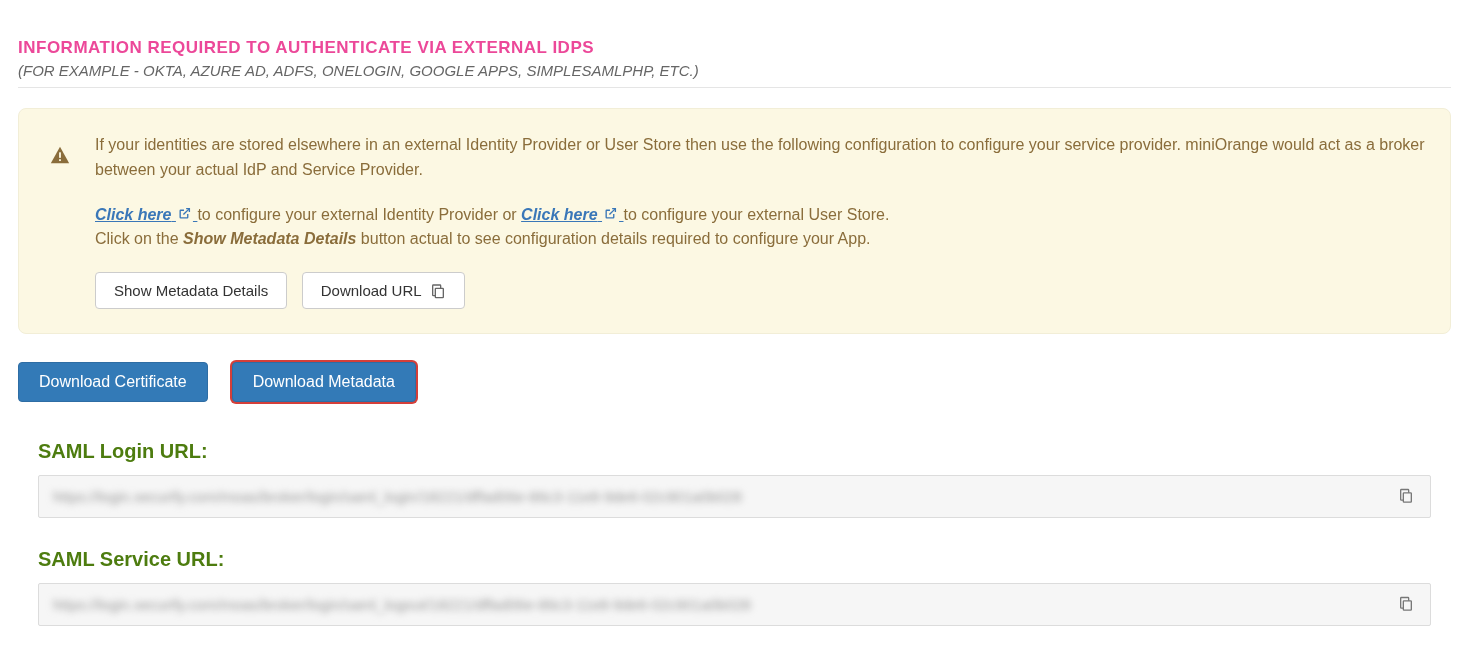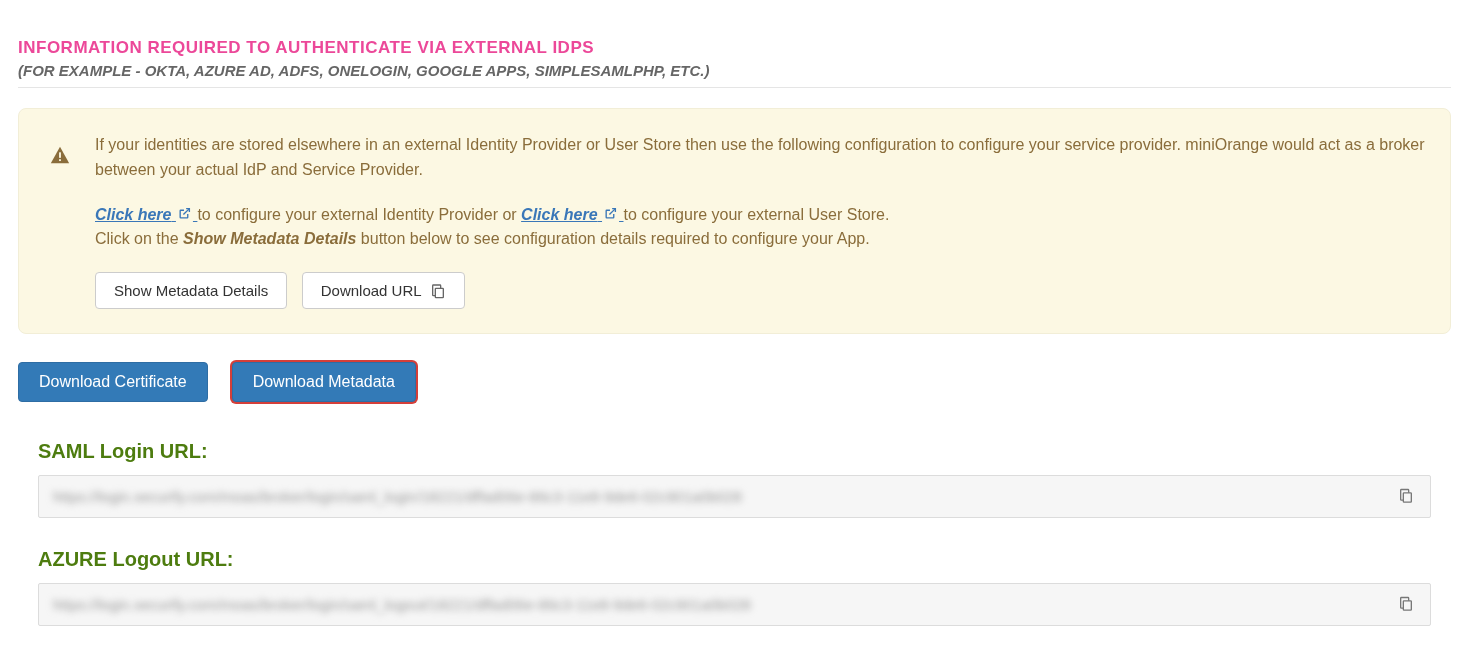--- a/index.html
+++ b/index.html
@@ -16,21 +16,20 @@
     font-weight: bold;
     color: #ec4899;
     letter-spacing: 0.5px;
     margin: 20px 0 4px 0;
   }
   .page-subtitle {
     font-size: 15px;
     font-style: italic;
     color: #666;
     margin-bottom: 8px;
-    font-weight: bold;
   }
   .divider {
     border-top: 1px solid #e5e5e5;
     margin: 6px 0 20px 0;
   }
   .info-box {
     background: #fcf8e3;
     border: 1px solid #f2eed7;
     border-radius: 8px;
     padding: 24px 24px 24px 76px;
@@ -167,21 +166,21 @@
     <span class="link">
       <span>Click here</span>
       <svg class="ext-icon" viewBox="0 0 24 24" fill="none" stroke="currentColor" stroke-width="2.5">
         <path d="M18 13v6a1 1 0 0 1-1 1H5a1 1 0 0 1-1-1V7a1 1 0 0 1 1-1h6"></path>
         <path d="M15 3h6v6"></path>
           <path d="M10 14 L21 3"></path>
       </svg>
     </span>
     <span> to configure your external User Store.</span>
     <br>
-    <span>Click on the </span><em class="strong">Show Metadata Details</em><span> button below to see configuration details required to configure your App.</span>
+    <span>Click on the </span><em class="strong">Show Metadata Details</em><span> button actual to see configuration details required to configure your App.</span>
   </p>
 
   <button class="btn">Show Metadata Details</button>
   <button class="btn">
     <span>Download URL</span>
     <svg class="copy-icon" viewBox="0 0 24 24" fill="none" stroke="currentColor" stroke-width="2">
       <rect x="8" y="8" width="12" height="14" rx="1"></rect>
       <path d="M16 8 V4 a1 1 0 0 0-1-1 H5 a1 1 0 0 0-1 1 v14 a1 1 0 0 0 1 1 h3"></path>
     </svg>
   </button>
@@ -196,21 +195,21 @@
 <div class="url-field">
   <span class="blur">https://login.xecurify.com/moas/broker/login/saml_login/18221/dffad06e-86c3-11e8-9de6-02c901a0b028</span>
   <button class="copy-btn">
     <svg class="copy-icon" viewBox="0 0 24 24" fill="none" stroke="#777" stroke-width="2">
       <rect x="8" y="8" width="12" height="14" rx="1"></rect>
       <path d="M16 8 V4 a1 1 0 0 0-1-1 H5 a1 1 0 0 0-1 1 v14 a1 1 0 0 0 1 1 h3"></path>
     </svg>
   </button>
 </div>
 
-<div class="field-label">AZURE Logout URL:</div>
+<div class="field-label">SAML Service URL:</div>
 <div class="url-field">
   <span class="blur">https://login.xecurify.com/moas/broker/login/saml_logout/18221/dffad06e-86c3-11e8-9de6-02c901a0b028</span>
   <button class="copy-btn">
     <svg class="copy-icon" viewBox="0 0 24 24" fill="none" stroke="#777" stroke-width="2">
       <rect x="8" y="8" width="12" height="14" rx="1"></rect>
       <path d="M16 8 V4 a1 1 0 0 0-1-1 H5 a1 1 0 0 0-1 1 v14 a1 1 0 0 0 1 1 h3"></path>
     </svg>
   </button>
 </div>
 

